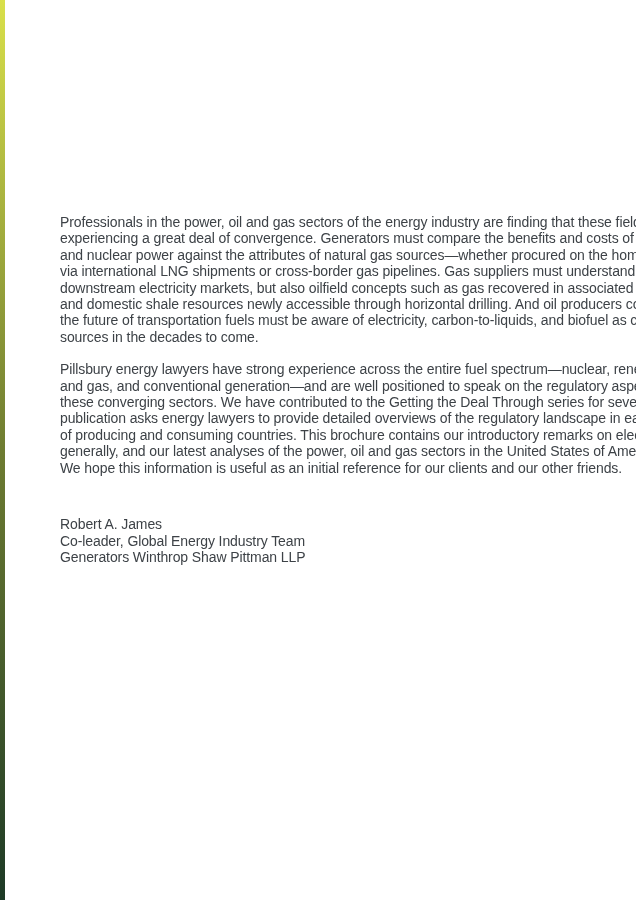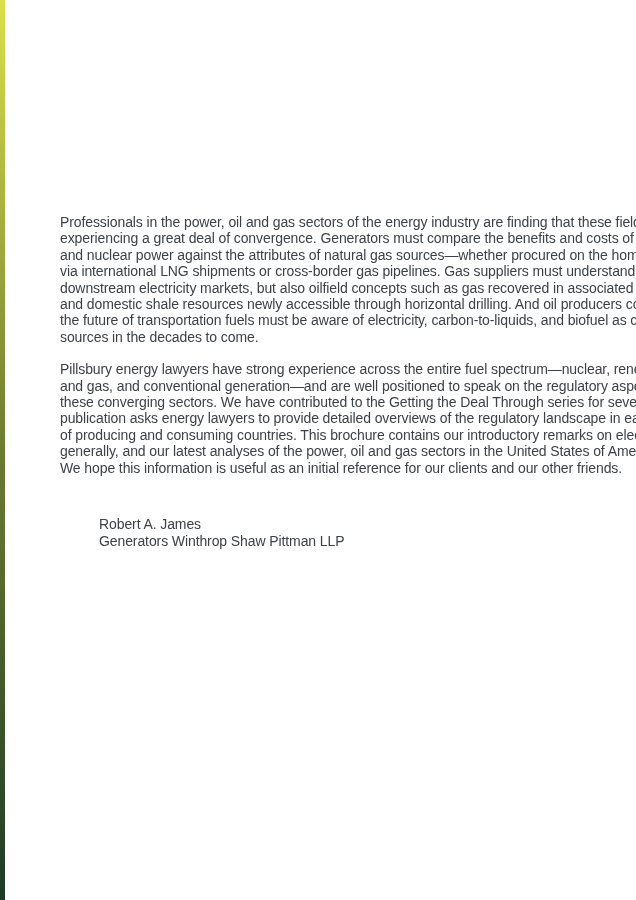--- a/index.html
+++ b/index.html
@@ -35,21 +35,20 @@
   }
   .para {
     margin: 0 0 16px 0;
     white-space: pre;
   }
   .para:last-of-type {
     margin-bottom: 0;
   }
   .signature {
     margin-top: 40px;
-    margin-left: 39px;
   }
   .sig-line {
     white-space: pre;
   }
 </style>
 </head>
 <body>
 
 <div class="page">
   <div class="accent-bar" style="background: linear-gradient(rgb(217, 224, 74) 0%, rgb(110, 124, 49) 50%, rgb(29, 58, 38) 100%);"></div>
@@ -64,16 +63,17 @@
 sources in the decades to come.</p>
     <p class="para">Pillsbury energy lawyers have strong experience across the entire fuel spectrum—nuclear, renewables, oil
 and gas, and conventional generation—and are well positioned to speak on the regulatory aspects of each of
 these converging sectors. We have contributed to the Getting the Deal Through series for several years. This
 publication asks energy lawyers to provide detailed overviews of the regulatory landscape in each of a number
 of producing and consuming countries. This brochure contains our introductory remarks on electricity markets
 generally, and our latest analyses of the power, oil and gas sectors in the United States of America in particular.
 We hope this information is useful as an initial reference for our clients and our other friends.</p>
     <div class="signature">
       <div class="sig-line">Robert A. James</div>
+      <div class="sig-line">Co-leader, Global Energy Industry Team</div>
       <div class="sig-line">Generators Winthrop Shaw Pittman LLP</div>
     </div>
   </div>
 </div>
 
 </body></html>

